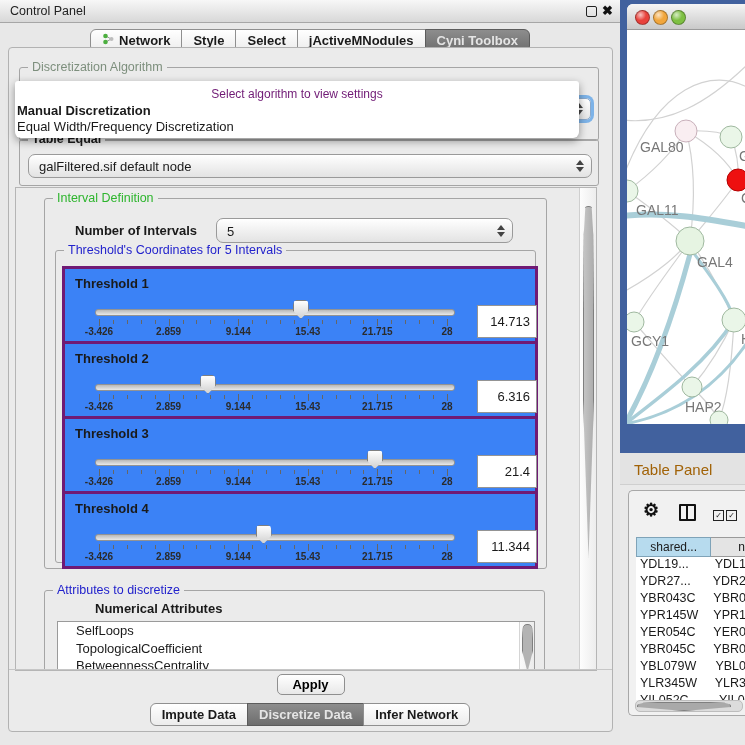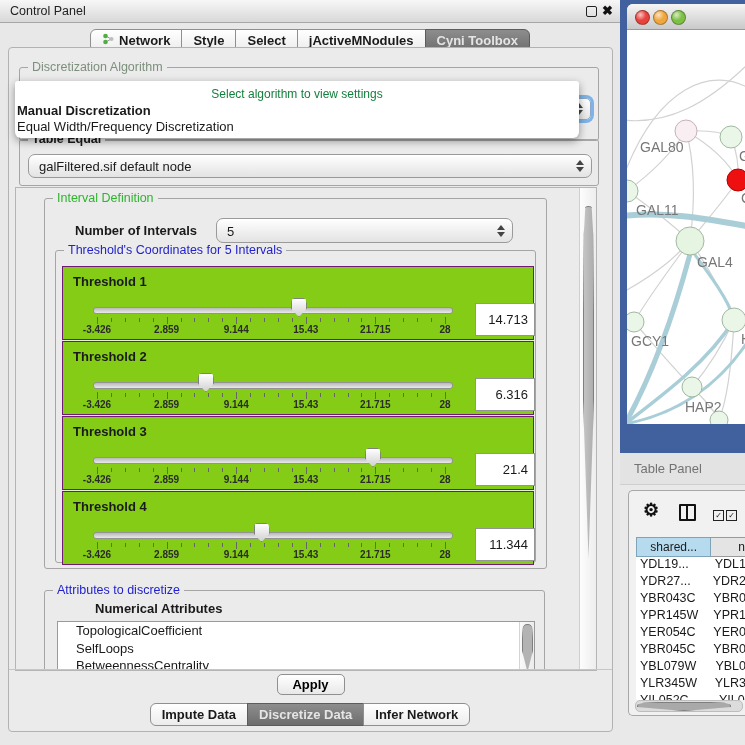--- a/index.html
+++ b/index.html
@@ -48,35 +48,35 @@
 
   
   .focus-remnant{left:554px;top:50px;width:26px;height:20px;border-radius:5px;
     background:linear-gradient(#fff,#e6e6e6);border:1px solid #8aa9cc;
     box-shadow:0 0 0 3px #7db3e8;z-index:5;}
 
   
   .popup{left:6px;top:33px;width:564px;height:57px;background:#fff;z-index:10;
     border-radius:3px 3px 6px 6px;box-shadow:0 3px 9px rgba(0,0,0,.4);}
   .popup-hint{position:absolute;left:0;top:6px;width:100%;text-align:center;
-    color:#15803d;font-size:12px;}
+    color:#701a75;font-size:12px;}
   .popup-opt{position:absolute;left:2px;font-size:13px;white-space:nowrap;}
   .popup-opt.bold{font-weight:bold;}
 
   
   .viewport{left:6px;top:139px;width:580px;height:482px;border:1px solid #b5b5b5;
     background:#ebebeb;overflow:hidden;}
   .vscroll{position:absolute;left:563px;top:0;width:17px;height:100%;
     background:linear-gradient(to right,#fdfdfd,#ececec);border-left:1px solid #cfcfcf;}
   .vscroll .thumb{position:absolute;left:3px;top:18px;width:9px;height:350px;
     background:linear-gradient(to right,#c4c4c4,#aeaeae);border-radius:5px;}
 
   
-  .thr-panel{position:absolute;left:6px;width:470px;height:72px;background:#84cc16;
-    border:1px solid #701a75;}
+  .thr-panel{position:absolute;left:6px;width:470px;height:72px;background:#3b82f6;
+    border:3px solid #701a75;}
   .thr-label{position:absolute;left:10px;top:7px;font-size:13px;font-weight:bold;}
   .track{position:absolute;left:30px;top:40px;width:358px;height:5px;border-radius:3px;
     background:linear-gradient(#b9b9b9,#e9e9e9);border:1px solid #939393;}
   .thumb{position:absolute;top:31px;width:14px;height:17px;
     background:linear-gradient(#fefefe,#d2d2d2);border:1px solid #7f7f7f;
     clip-path:polygon(0 30%,7% 8%,22% 0,78% 0,93% 8%,100% 30%,100% 55%,50% 100%,0 55%);}
   .tick{position:absolute;width:1px;background:#666;}
   .tick.minor{top:51px;height:4px;}
   .tick.major{top:50px;height:7px;}
   .tick-lab{position:absolute;top:57px;transform:translateX(-50%);font-size:10px;
@@ -105,21 +105,21 @@
   .net-window{left:627px;top:4px;width:118px;height:420px;border-radius:6px 0 0 0;
     overflow:hidden;background:#fff;}
   .nw-titlebar{position:absolute;left:0;top:0;width:100%;height:25px;
     background:linear-gradient(#f5f5f5,#c9c9c9);border-bottom:1px solid #9a9a9a;}
   .light{position:absolute;top:6px;width:13px;height:13px;border-radius:50%;
     border:1px solid rgba(0,0,0,.3);}
   .nw-canvas{position:absolute;left:0;top:26px;width:118px;height:394px;background:#fff;}
 
   .tp-bar{left:620px;top:453px;width:125px;height:31px;background:#e3e3e3;
     border-bottom:1px solid #cfcfcf;}
-  .tp-bar .t{left:14px;top:8px;font-size:13px;color:#737373;}
+  .tp-bar .t{left:14px;top:8px;font-size:15px;color:#a16207;}
   .tp-bg{left:620px;top:485px;width:125px;height:260px;background:#e9e9e9;}
 
   .tbox{left:628px;top:490px;width:117px;height:224px;background:#f1f1f1;
     border:1px solid #a8a8a8;border-right:none;border-radius:5px 0 0 5px;}
   .gear{left:14px;top:10px;font-size:18px;font-weight:bold;color:#111;line-height:18px;}
   .split-icon{left:50px;top:13px;width:13px;height:13px;border:2px solid #111;border-radius:1px;}
   .split-icon:after{content:"";position:absolute;left:5px;top:0;height:100%;border-left:2px solid #111;}
   .chk{top:19px;width:9px;height:9px;border:1.2px solid #222;font-size:8px;line-height:9px;
     text-align:center;color:#222;}
   .chk:after{content:"\2713";}
@@ -371,22 +371,22 @@
               </div>
             </div>
         </div>
       </div>
 
       <div class="group" style="left:28px;top:402px;width:499px;height:140px;">
         <span class="group-title gt-blue">Attributes to discretize</span>
         <div class="abs" style="left:6px;top:10px;font-size:13px;font-weight:bold;padding-left:44px;">Numerical Attributes</div>
         <div class="attrlist">
           <div id="attrlist">
+              <div class="attr-item">SelfLoops</div>
               <div class="attr-item">TopologicalCoefficient</div>
-              <div class="attr-item">SelfLoops</div>
               <div class="attr-item">BetweennessCentrality</div>
             </div>
           <div class="sb">
               <div class="thumb"></div>
             </div>
         </div>
       </div>
 
       <div class="vscroll">
         <div class="thumb"></div>

